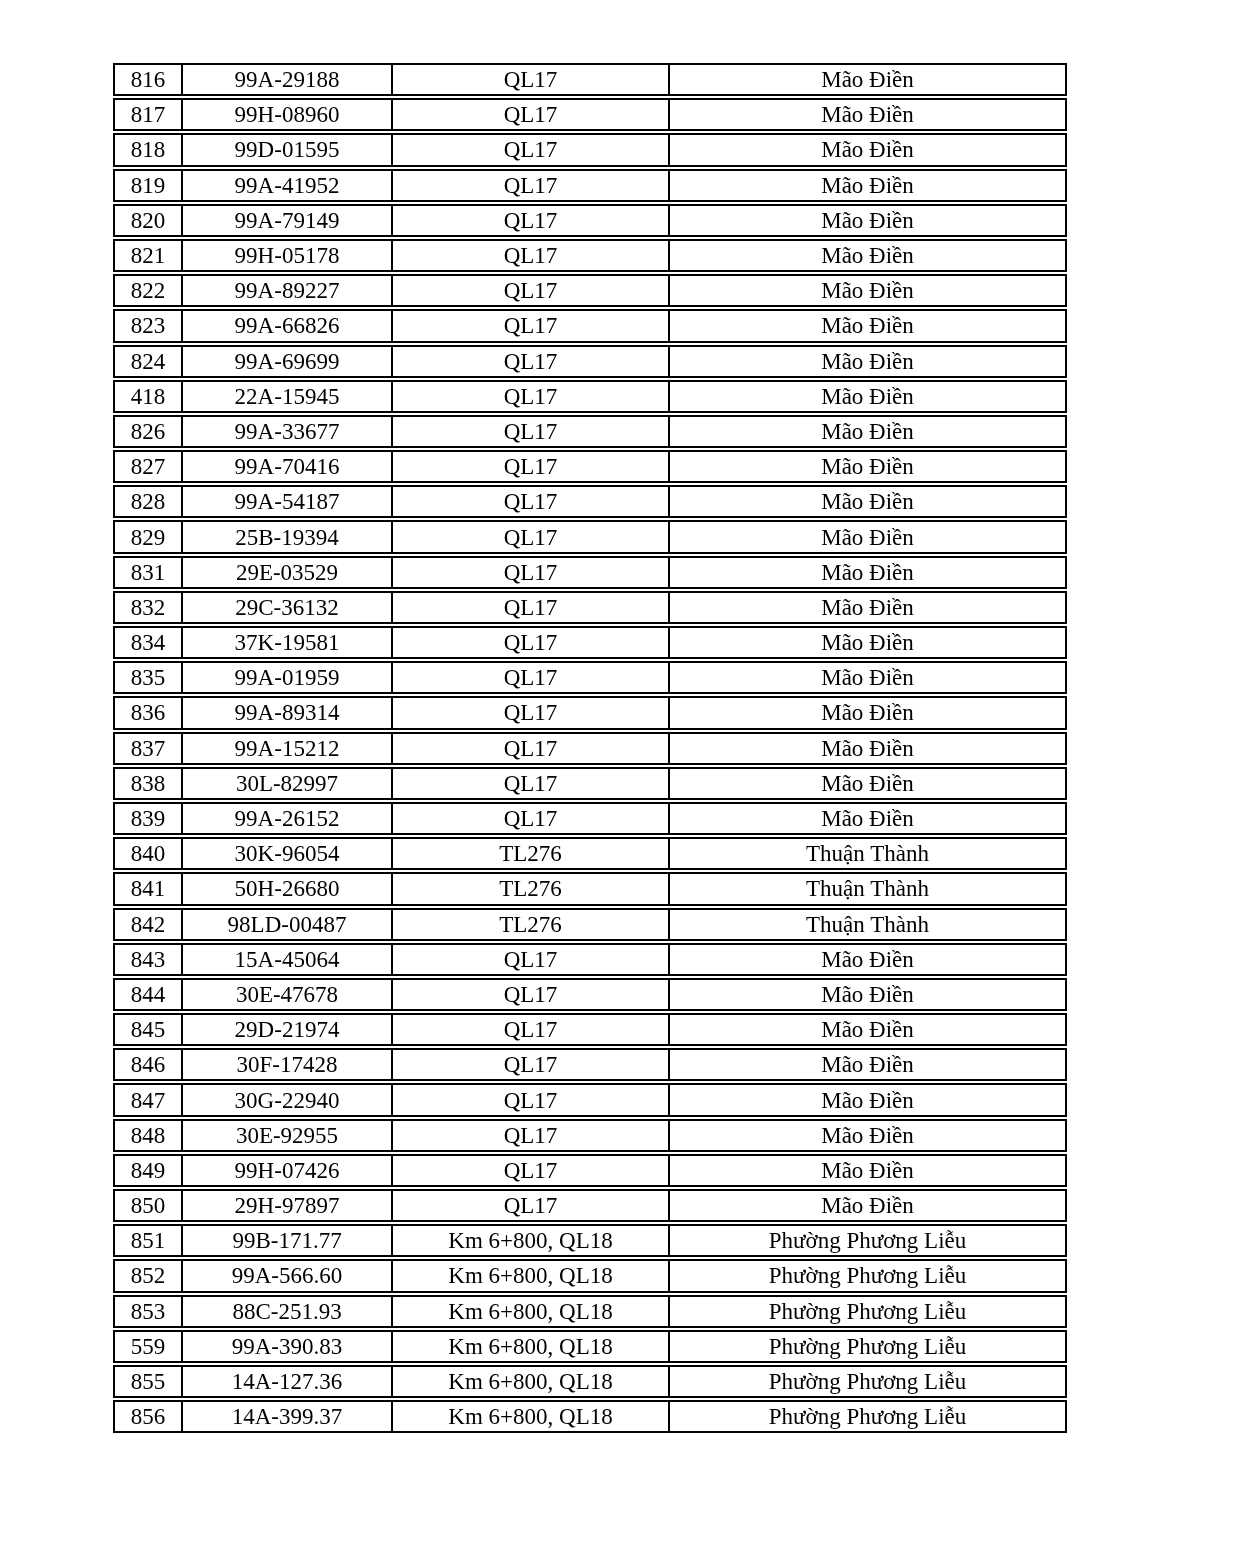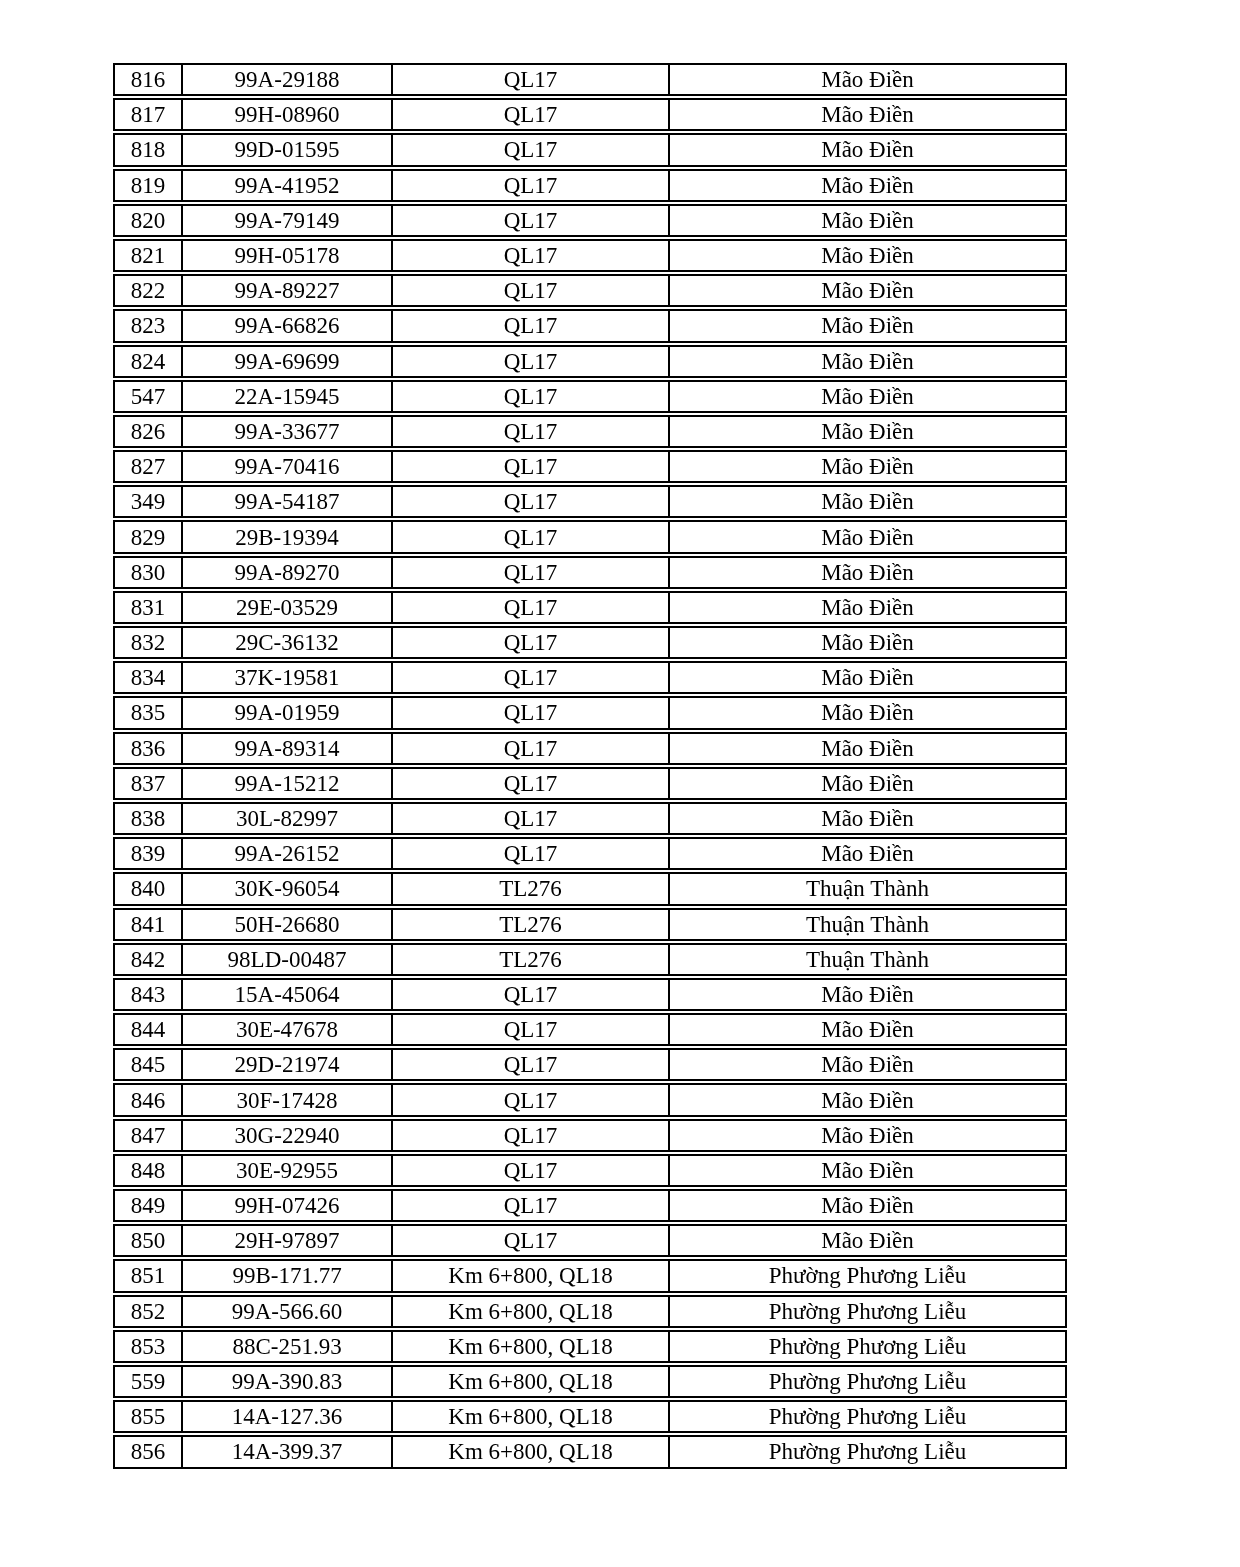--- a/index.html
+++ b/index.html
@@ -112,52 +112,46 @@
           <td>QL17</td>
           <td>Mão Điền</td>
         </tr>
         <tr>
           <td>824</td>
           <td>99A-69699</td>
           <td>QL17</td>
           <td>Mão Điền</td>
         </tr>
         <tr>
-          <td>547</td>
+          <td>418</td>
           <td>22A-15945</td>
           <td>QL17</td>
           <td>Mão Điền</td>
         </tr>
         <tr>
           <td>826</td>
           <td>99A-33677</td>
           <td>QL17</td>
           <td>Mão Điền</td>
         </tr>
         <tr>
           <td>827</td>
           <td>99A-70416</td>
           <td>QL17</td>
           <td>Mão Điền</td>
         </tr>
         <tr>
-          <td>349</td>
+          <td>828</td>
           <td>99A-54187</td>
           <td>QL17</td>
           <td>Mão Điền</td>
         </tr>
         <tr>
           <td>829</td>
-          <td>29B-19394</td>
-          <td>QL17</td>
-          <td>Mão Điền</td>
-        </tr>
-        <tr>
-          <td>830</td>
-          <td>99A-89270</td>
+          <td>25B-19394</td>
           <td>QL17</td>
           <td>Mão Điền</td>
         </tr>
         <tr>
           <td>831</td>
           <td>29E-03529</td>
           <td>QL17</td>
           <td>Mão Điền</td>
         </tr>
         <tr>

